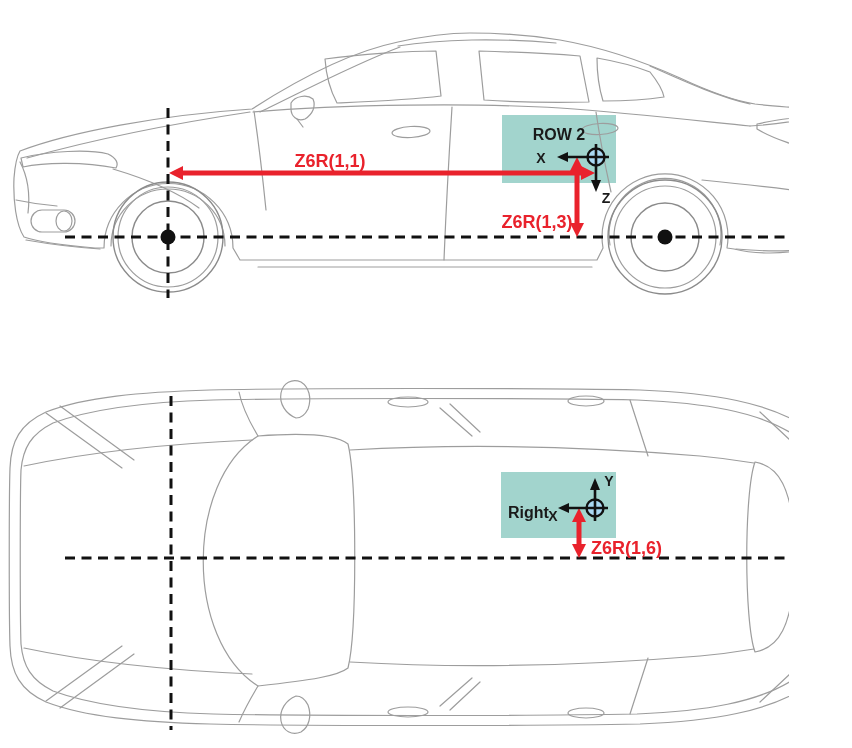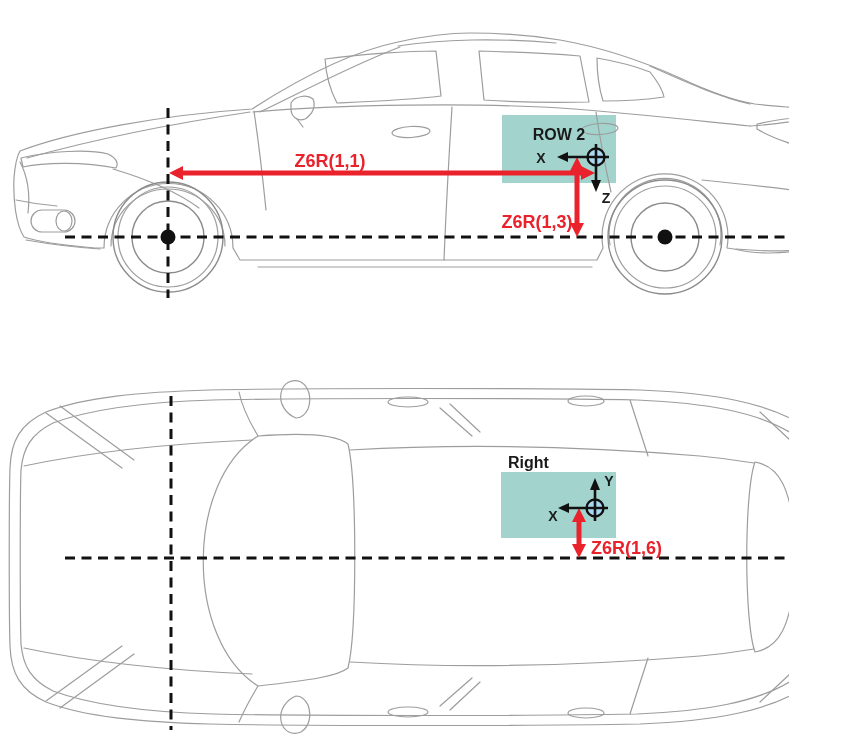--- a/index.html
+++ b/index.html
@@ -191,18 +191,18 @@
     <polygon class="axis-head" points="558,508 569,503 569,513"></polygon>
   </g>
 </svg>
 
 <div class="label zone-lbl center" style="left:559px; top:127px;">ROW 2</div>
 <div class="label axis-lbl center" style="left:541px; top:151px;">X</div>
 <div class="label axis-lbl center" style="left:606px; top:191px;">Z</div>
 <div class="label dim-lbl center" style="left:330px; top:152px;">Z6R(1,1)</div>
 <div class="label dim-lbl center" style="left:537px; top:197px;margin-top:16px;">Z6R(1,3)</div>
 
-<div class="label zone-lbl" style="left:508px; top:455px;">Right</div>
+<div class="label zone-lbl" style="left:508px; top:505px;">Right</div>
 <div class="label axis-lbl center" style="left:609px; top:474px;">Y</div>
 <div class="label axis-lbl center" style="left:553px; top:509px;">X</div>
 <div class="label dim-lbl" style="left:591px; top:539px;">Z6R(1,6)</div>
 
 </div>
 
 </body></html>

